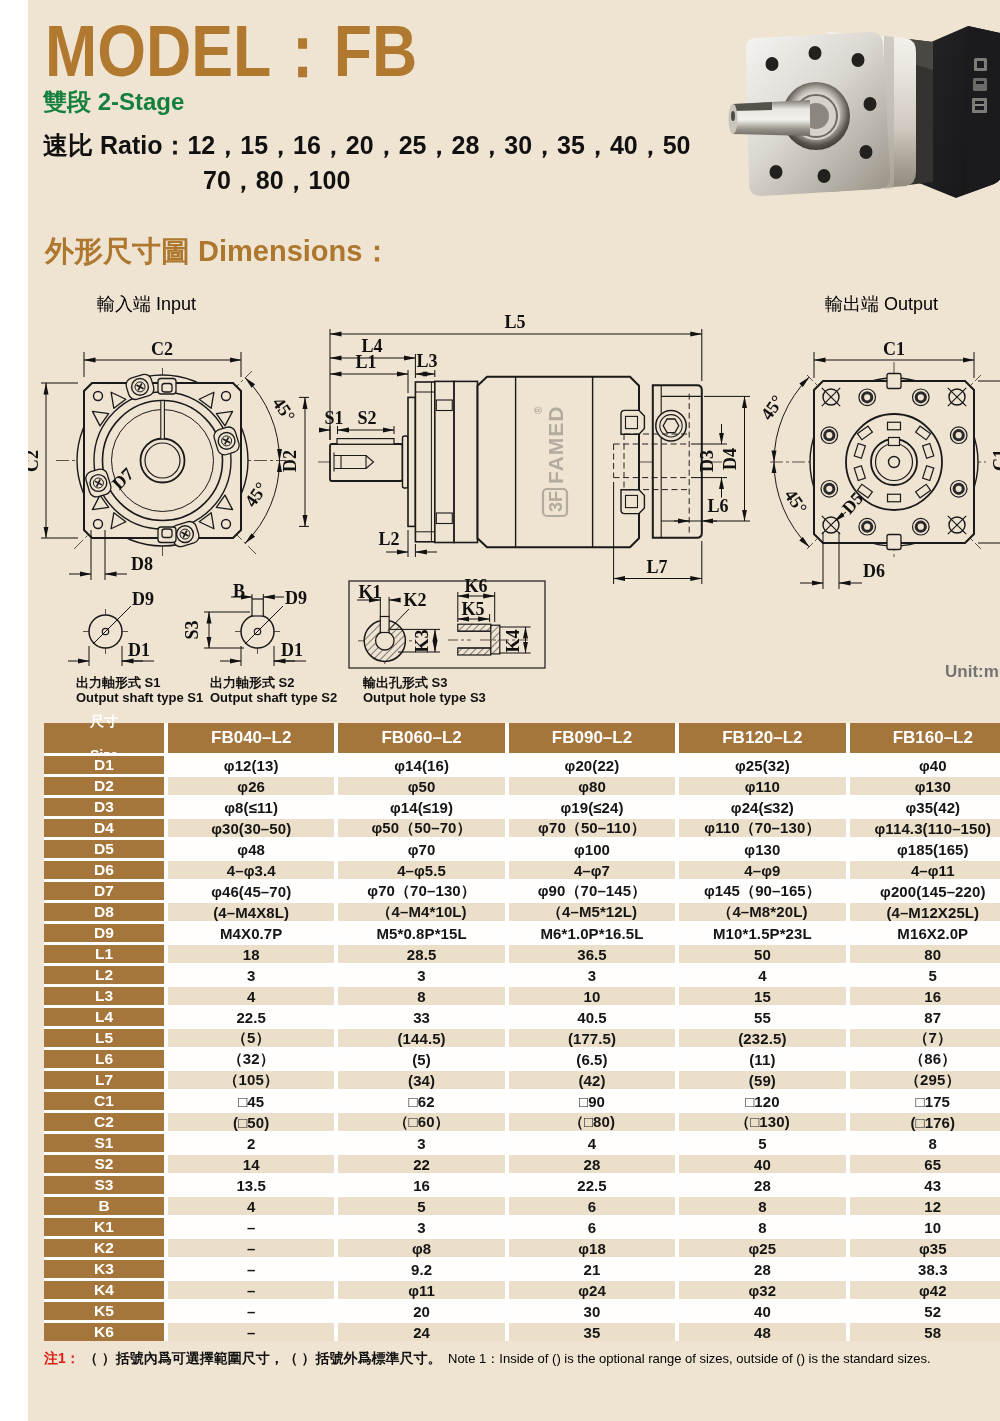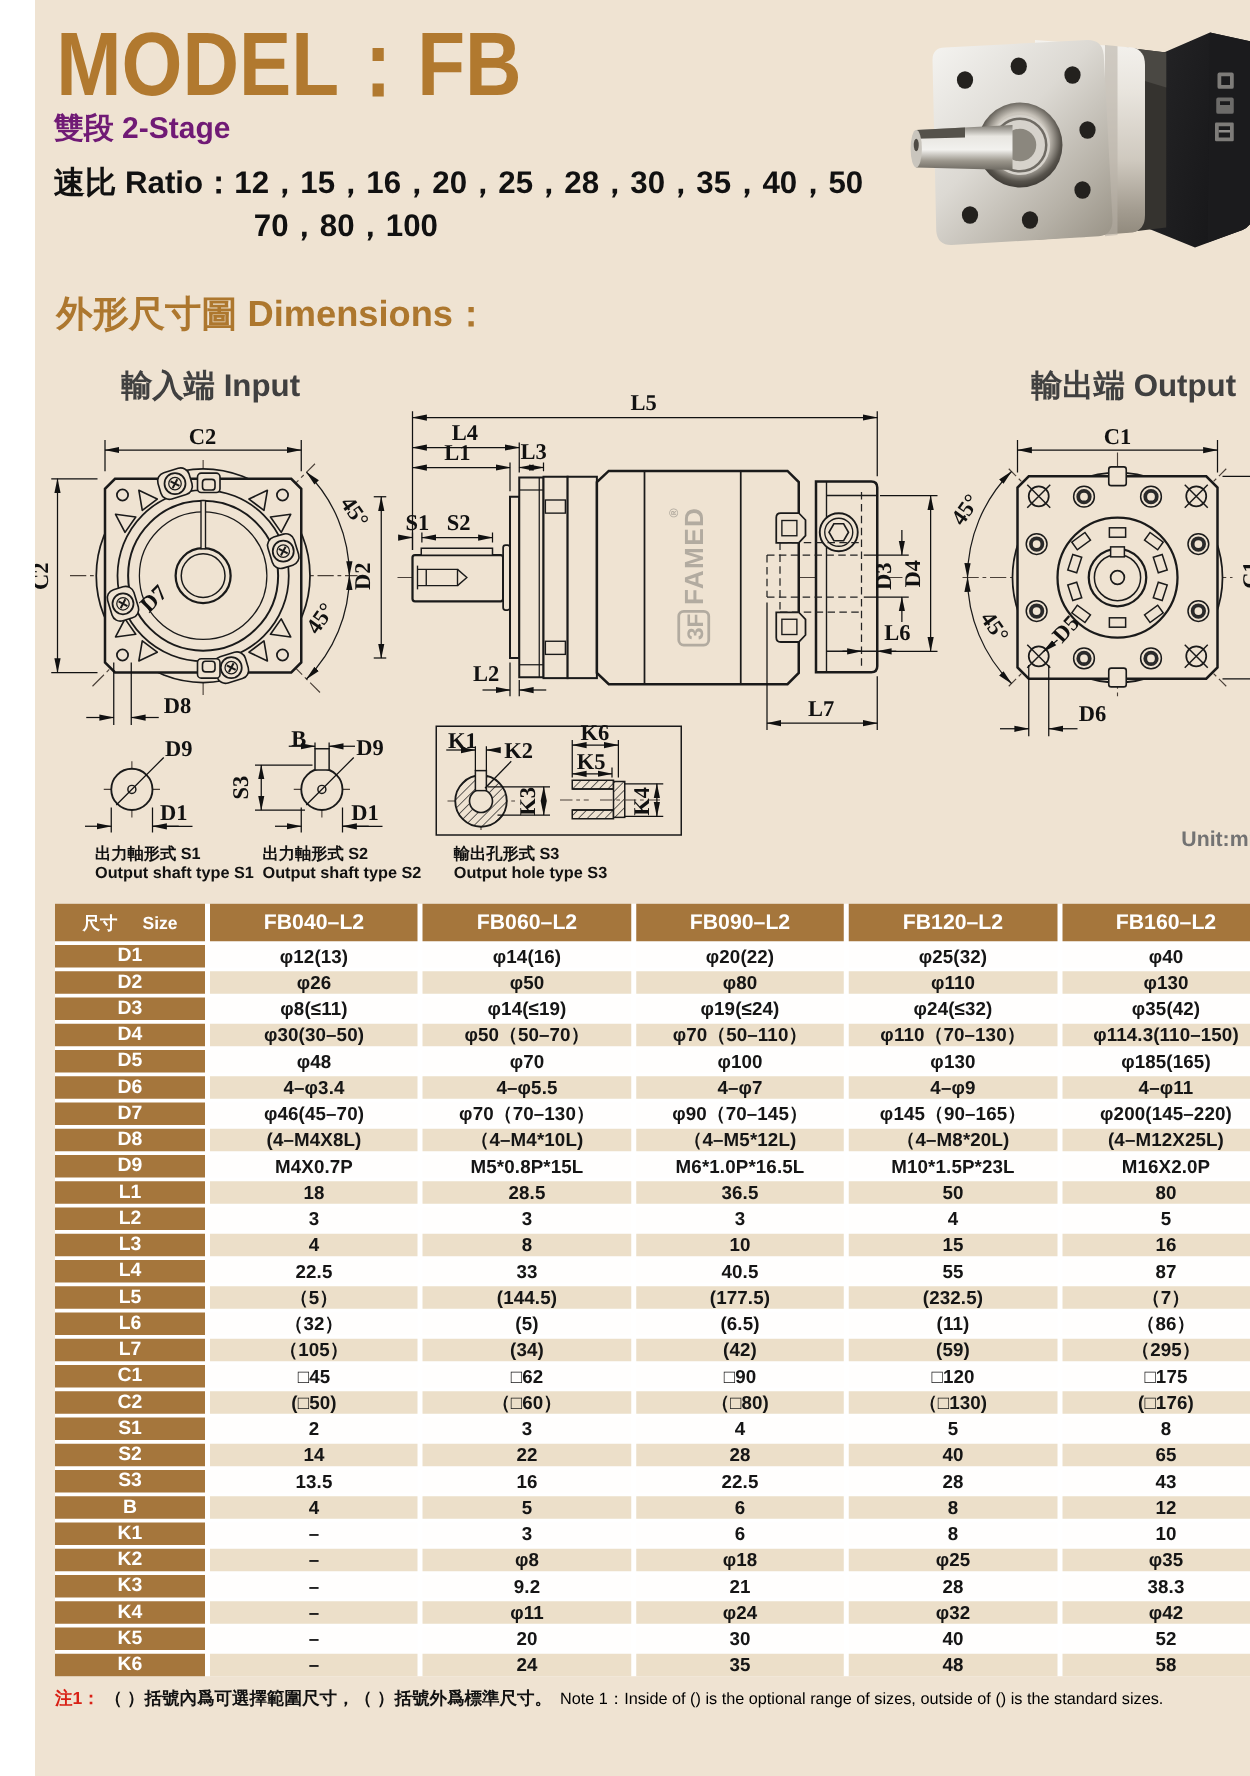--- a/index.html
+++ b/index.html
@@ -1,32 +1,32 @@
 <!DOCTYPE html>
 <html><head>
 <meta charset="utf-8">
 <style>
   html,body{margin:0;padding:0;}
   .page{position:relative;width:1000px;height:1421px;background:#efe3d2;font-family:"Liberation Sans",sans-serif;overflow:hidden;margin-left:28px;}
   .abs{position:absolute;}
   .title{left:17px;top:4px;font-size:72px;font-weight:700;letter-spacing:0px;color:#b1792f;transform:scaleX(.87);transform-origin:left top;white-space:nowrap;}
-  .sub1{left:15px;top:86px;font-size:24px;font-weight:700;color:#701a75;white-space:nowrap;}
+  .sub1{left:15px;top:86px;font-size:24px;font-weight:700;color:#15803d;white-space:nowrap;}
   .sub2{left:15px;top:129px;font-size:25px;font-weight:700;color:#111;white-space:nowrap;text-align:right;}
   .sub3{left:175px;top:164px;font-size:25px;font-weight:700;color:#111;white-space:nowrap;}
   .dims-title{left:17px;top:232px;font-size:29px;font-weight:700;color:#ad772e;white-space:nowrap;}
-  .side-label{font-size:25px;font-weight:700;color:#404040;white-space:nowrap;}
+  .side-label{font-size:18px;font-weight:400;color:#000000;white-space:nowrap;}
   .input-label{left:69px;top:292px;}
   .output-label{left:797px;top:292px;}
   .unit{right:14px;top:662px;font-size:17px;font-weight:700;color:#737373;}
   .caption{font-size:13px;font-weight:700;color:#111;line-height:13.5px;white-space:nowrap;}
   .caption div{margin-bottom:1px;}
   
   .dim-table{left:16px;top:723px;width:972px;display:grid;grid-template-columns:120px repeat(5,1fr);column-gap:4px;row-gap:3px;background:#fff;}
   .dim-table .hc{background:#a5763c;color:#fff;height:30px;display:flex;align-items:center;justify-content:center;font-weight:700;font-size:17px;}
-  .dim-table .hc.size{flex-direction:row;font-size:14px;line-height:14.5px;gap:20px;}
+  .dim-table .hc.size{flex-direction:column;font-size:14px;line-height:14.5px;gap:20px;}
   .dim-table .lc{background:#a5763c;color:#fff;height:18px;display:flex;align-items:center;justify-content:center;font-weight:700;font-size:15.5px;}
   .dim-table .dc{height:18px;display:flex;align-items:center;justify-content:center;font-weight:700;font-size:15px;color:#151515;letter-spacing:.1px;}
   .dim-table .even{background:#fffefd;}
   .dim-table .odd{background:#ecdfc9;}
   
   .notes{left:16px;top:1350px;width:972px;font-size:14px;color:#111;}
   .notes .row{display:flex;align-items:baseline;height:20.8px;}
   .notes .cn{width:404px;font-weight:700;font-size:14px;white-space:nowrap;}
   .notes .cn .red{color:#d92015;margin-right:4px;}
   .notes .en{font-size:13px;font-weight:400;white-space:nowrap;color:#000;}

